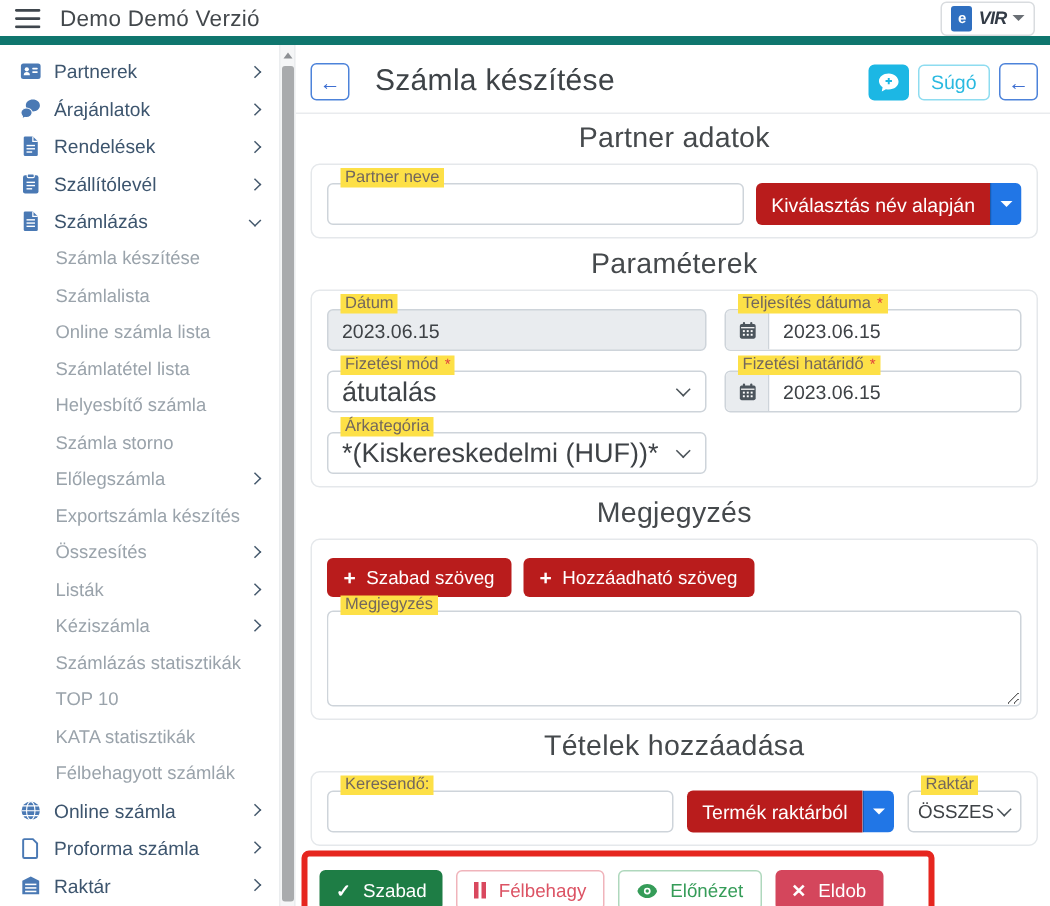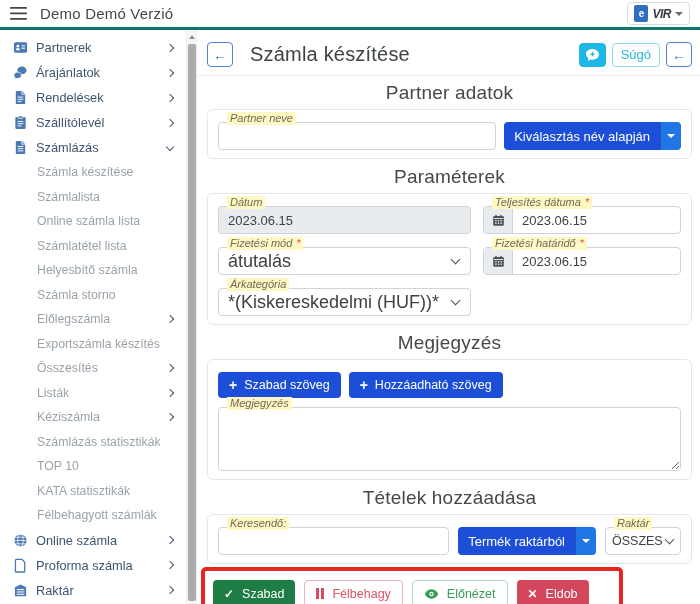--- a/index.html
+++ b/index.html
@@ -1,21 +1,21 @@
 <!DOCTYPE html>
 <html><head>
 <meta charset="utf-8">
 <style>
   * { box-sizing: border-box; margin: 0; padding: 0; }
   html,body { width:700px; height:604px; overflow:hidden; background:#fff;
     font-family:"Liberation Sans", sans-serif; color:#3f4549; }
 
   
   .topbar { height:30px; display:flex; align-items:center; padding:0 10px;
-    background:#fff; border-bottom:3px solid #0f766e; }
+    background:#fff; border-bottom:6px solid #0f766e; }
   .burger { display:flex; align-items:center; cursor:pointer; }
   .topbar-title { font-size:15px; font-weight:500; color:#43484c; margin-left:13px; letter-spacing:.2px; }
   .logo-btn { margin-left:auto; display:flex; align-items:center; gap:4px;
     border:1px solid #d9dcdf; border-radius:4px; padding:2px 6px; background:#fff; cursor:pointer; }
   .logo-book { width:14px; height:17px; background:#2f6fc0; border-radius:2px; color:#fff;
     font-size:10px; font-weight:700; display:flex; align-items:center; justify-content:center; }
   .logo-txt { font-size:12px; font-weight:800; font-style:italic; color:#333b46; letter-spacing:-.5px; }
   .caret-dn { width:0; height:0; border-left:4px solid transparent; border-right:4px solid transparent;
     border-top:4px solid #6a6f75; }
 
@@ -55,39 +55,39 @@
   .back2 { margin-left:6px; }
   .head-divider { border-bottom:1px solid #e9ebee; margin:8px -8px 6px -10px; }
 
   
   .sec-h { font-size:19px; color:#45494c; font-weight:400; margin:6px 0 5px; letter-spacing:.2px;text-align:center; }
   .card { border:1px solid #e5e8eb; border-radius:6px; background:#fff;
     padding:12px 10px 8px; margin-bottom:7px; }
 
   .fld { position:relative; }
   .flabel { position:absolute; top:-10px; left:9px; font-size:11px; line-height:13px;
-    color:#73675d; background:#fef9c3; padding:0 3px; z-index:2; white-space:nowrap;font-style:italic; }
+    color:#73675d; background:#fde047; padding:0 3px; z-index:2; white-space:nowrap; }
   .req { color:#e0403f; font-size:10px; margin-left:1px; }
   .ctrl { display:flex; align-items:center; height:28px; border:1px solid #ced4da;
     border-radius:4px; background:#fff; position:relative; }
   .ctrl input { border:none; outline:none; background:transparent; width:100%; height:100%;
     padding:0 9px; font-size:13px; color:#3e4246; font-family:inherit; }
   .ctrl.disabled { background:#e9ecef; }
   .ctrl .addon { width:29px; align-self:stretch; background:#e9ecef; border-right:1px solid #ced4da;
     border-radius:3px 0 0 3px; display:flex; align-items:center; justify-content:center; flex:none; }
   .ctrl .selval { padding:0 9px; font-size:18px; color:#3e4246; flex:1; white-space:nowrap;
     overflow:hidden; }
   .sel-chev { width:7px; height:7px; border-right:1.7px solid #4b5359; border-bottom:1.7px solid #4b5359;
     transform:rotate(45deg); margin:-3px 11px 0 4px; flex:none; }
 
   .row2 { display:grid; grid-template-columns:1fr 1fr; column-gap:12px; row-gap:13px; }
 
   .btn { display:inline-flex; align-items:center; border:none; border-radius:4px; cursor:pointer;
     font-family:inherit; }
-  .btn-primary { background:#1d4ed8; color:#fff; font-size:13px; height:28px; padding:0 10px; }
+  .btn-primary { background:#b91c1c; color:#fff; font-size:13px; height:28px; padding:0 10px; }
   .split { display:inline-flex; }
   .split .main { border-radius:4px 0 0 4px; }
   .split .arrow-part { width:21px; height:28px; background:#2176e6; border-radius:0 4px 4px 0;
     border-left:1px solid rgba(0,0,0,.22); display:flex; align-items:center; justify-content:center; cursor:pointer; }
   .split .arrow-part .caret-dn { border-top-color:#fff; }
   .partner-row { display:flex; gap:8px; align-items:center; }
   .partner-row .fld { flex:1; }
 
   .note-btns { display:flex; gap:8px; margin-bottom:9px; }
   .btn-plus { gap:7px; height:26px; font-size:12.5px; padding:0 11px; }

